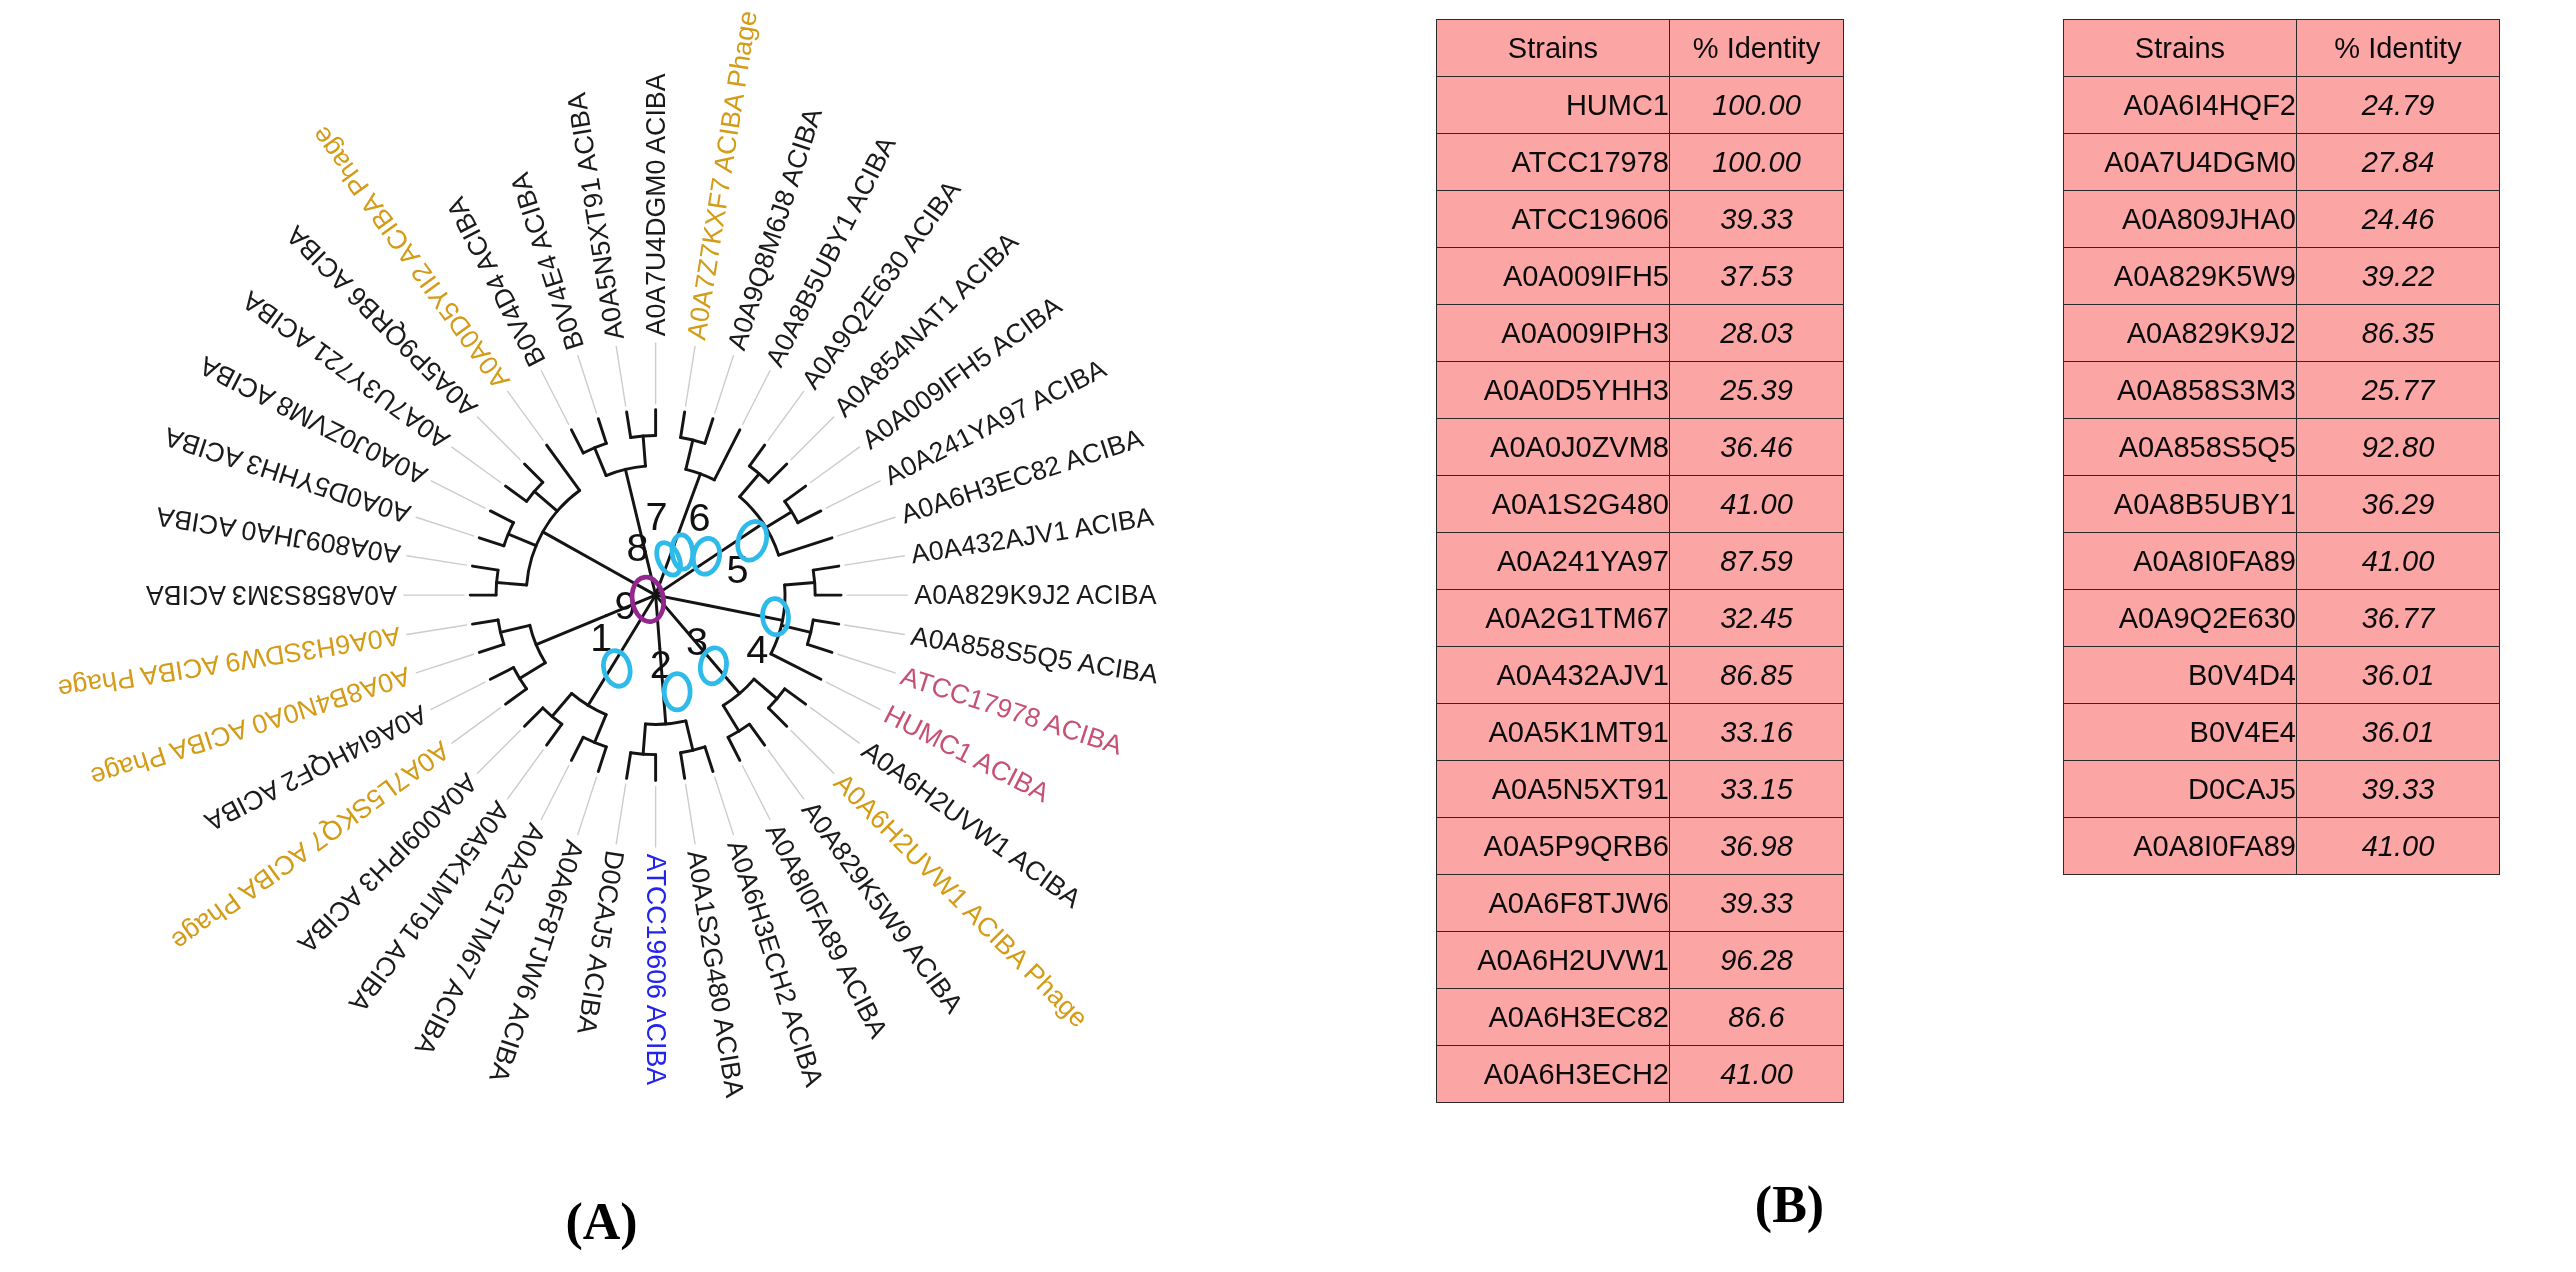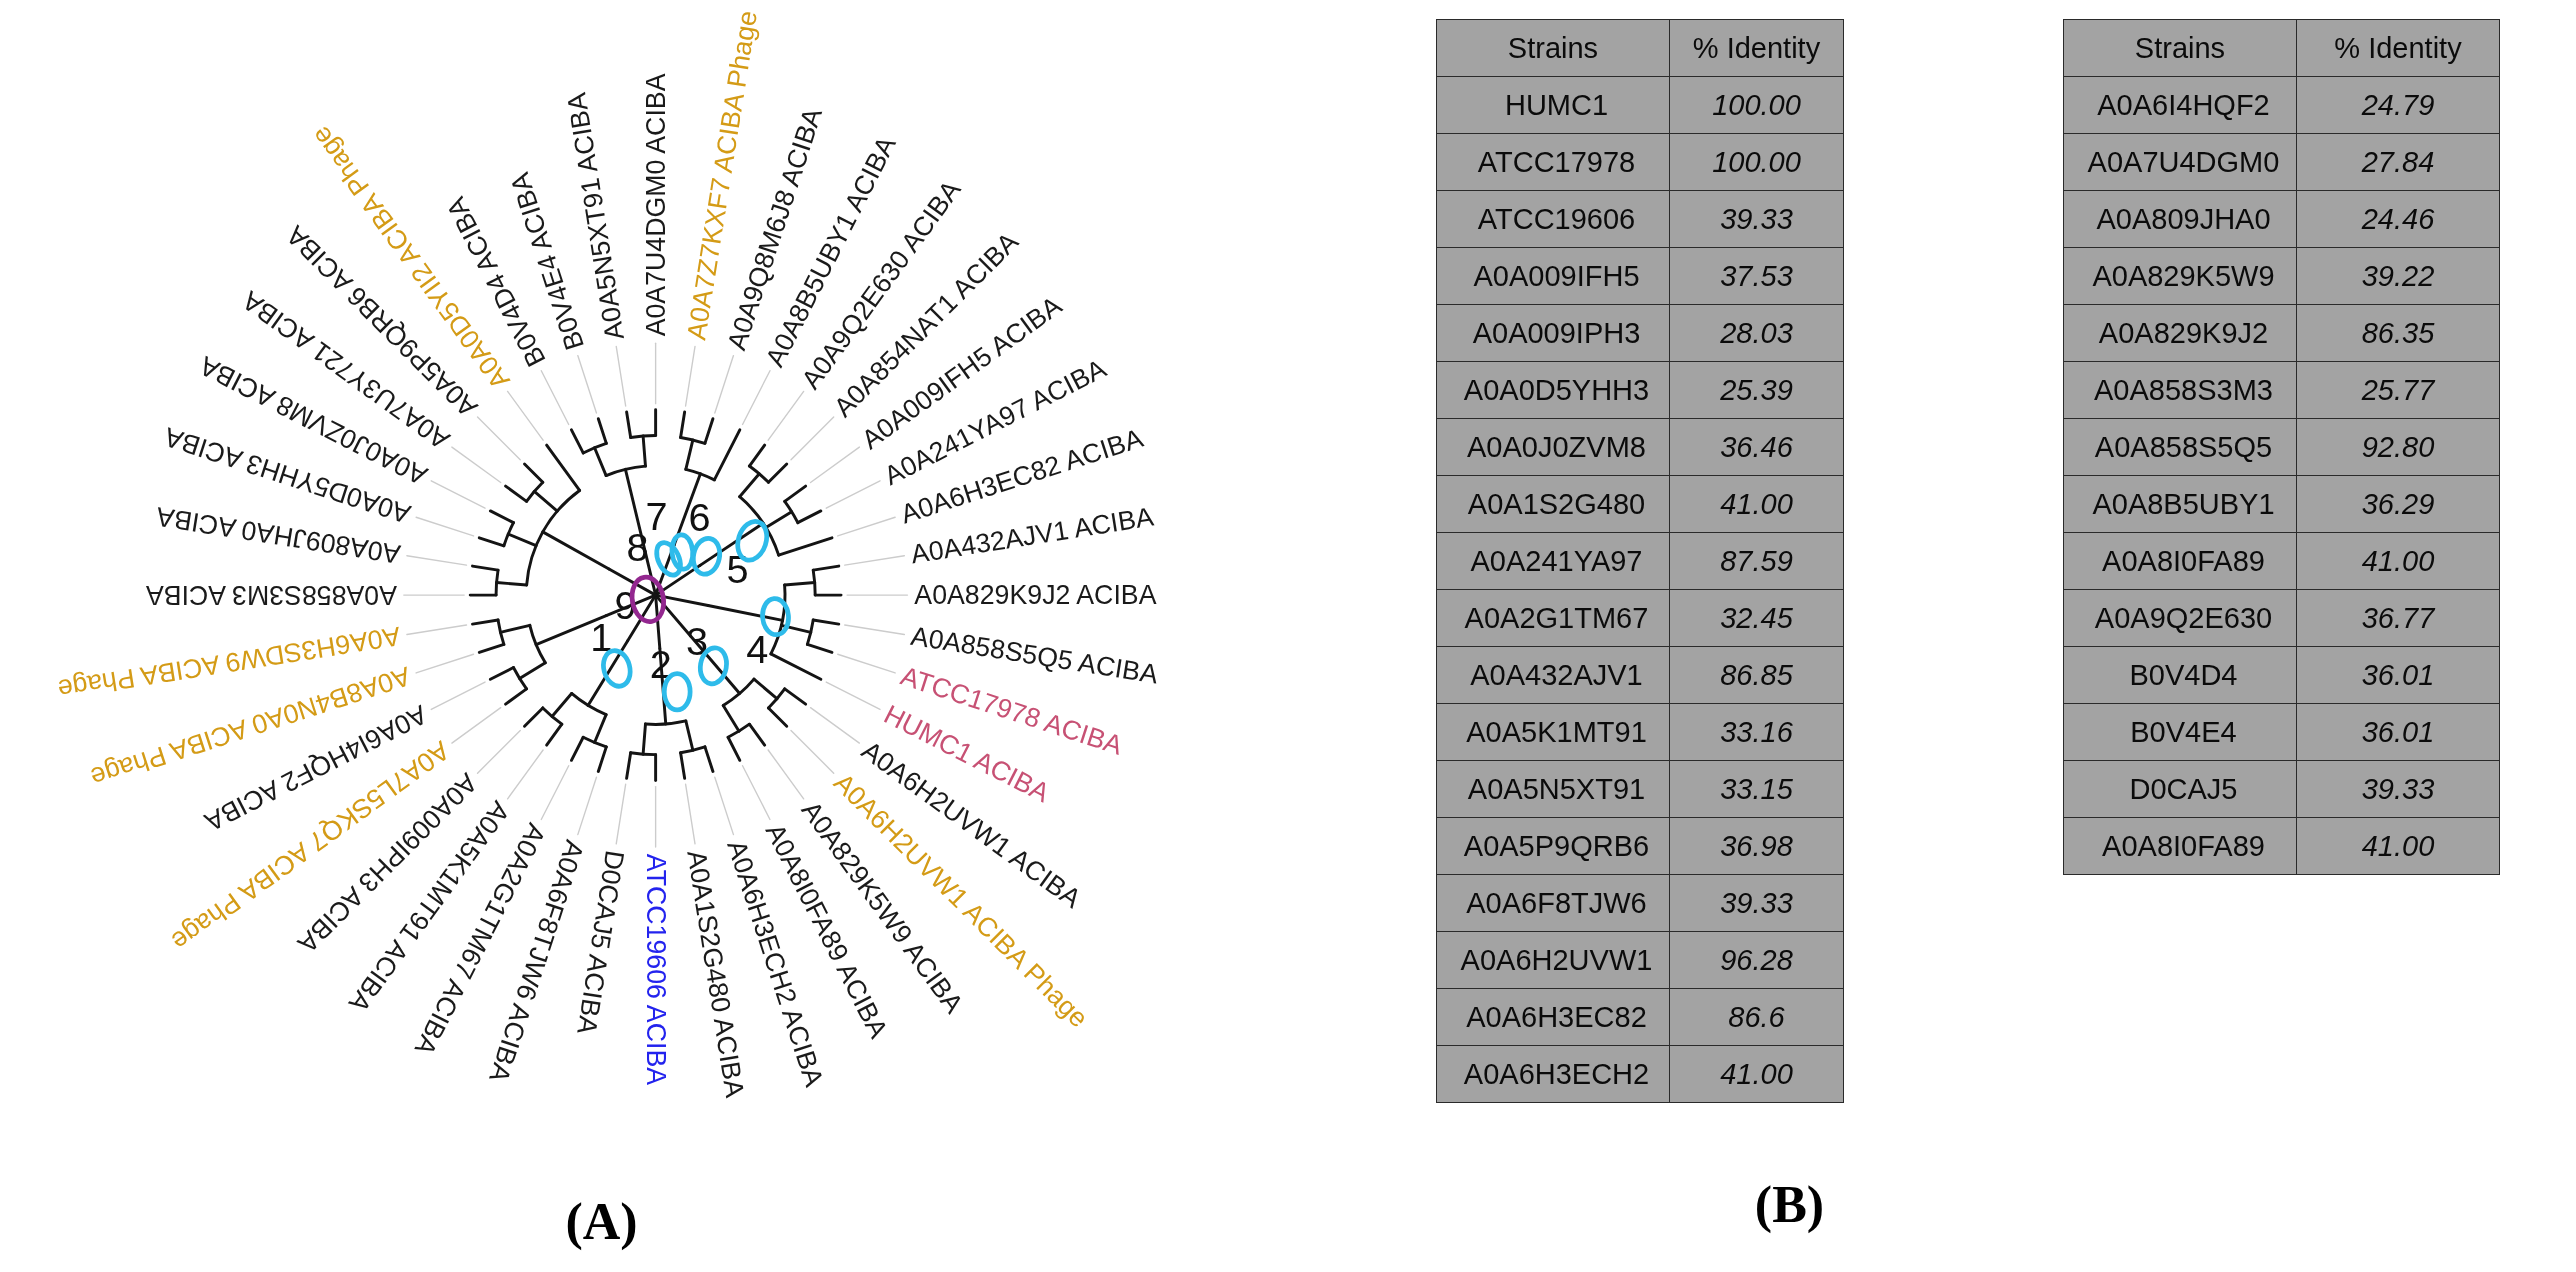--- a/index.html
+++ b/index.html
@@ -6,25 +6,25 @@
   body{width:2576px;height:1273px;position:relative;overflow:hidden;
        font-family:"Liberation Sans",sans-serif;}
   #figure{position:absolute;inset:0;background:#fff;}
   #tree-panel{position:absolute;left:0;top:0;width:1432px;height:1273px;}
   #tree-svg{position:absolute;left:0;top:0;}
   .panel-label{position:absolute;font-family:"Liberation Serif",serif;font-weight:bold;
                font-size:52px;color:#000;width:207px;text-align:center;}
   #panel-label-a{left:498px;top:1192px;}
   #panel-label-b{left:1686px;top:1175px;}
   .fig-table{position:absolute;border-collapse:collapse;table-layout:fixed;
-             font-size:29px;color:#0b0b0b;background:#a3a3a3;}
+             font-size:29px;color:#0b0b0b;background:#fca5a5;}
   .fig-table th,.fig-table td{border:1.7px solid #2a2a2a;height:56px;padding:0;
              font-weight:normal;overflow:hidden;white-space:nowrap;}
   .fig-table th{text-align:center;}
-  .fig-table td.strain{text-align:center;padding-left:7px;}
+  .fig-table td.strain{text-align:right;padding-left:7px;}
   .fig-table td.ident{text-align:center;font-style:italic;}
   #table-a{left:1436px;top:19px;width:407px;}
   #table-b{left:2063px;top:19px;width:436px;}
   #table-a col.c-strain{width:233px;} #table-a col.c-ident{width:174px;}
   #table-b col.c-strain{width:233px;} #table-b col.c-ident{width:203px;}
 </style>
 </head>
 <body>
 
 <div id="figure">

